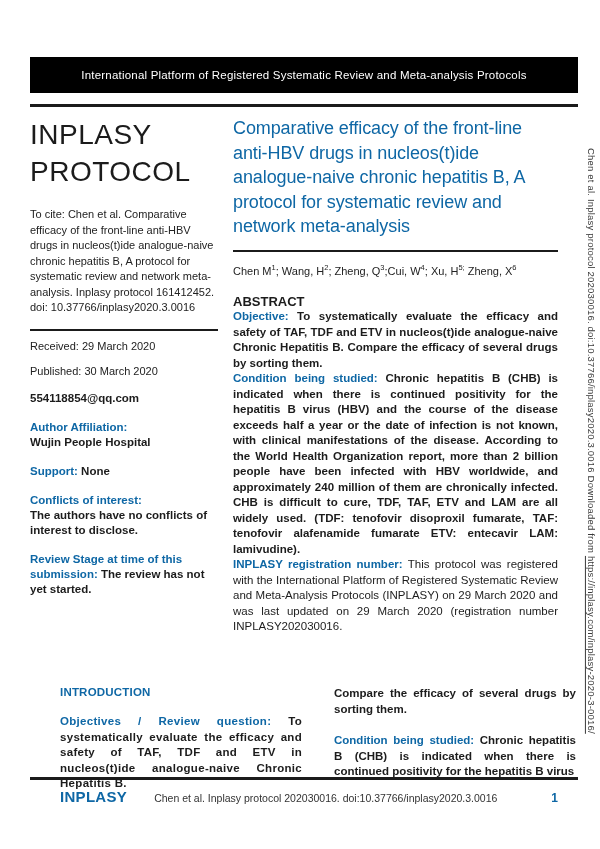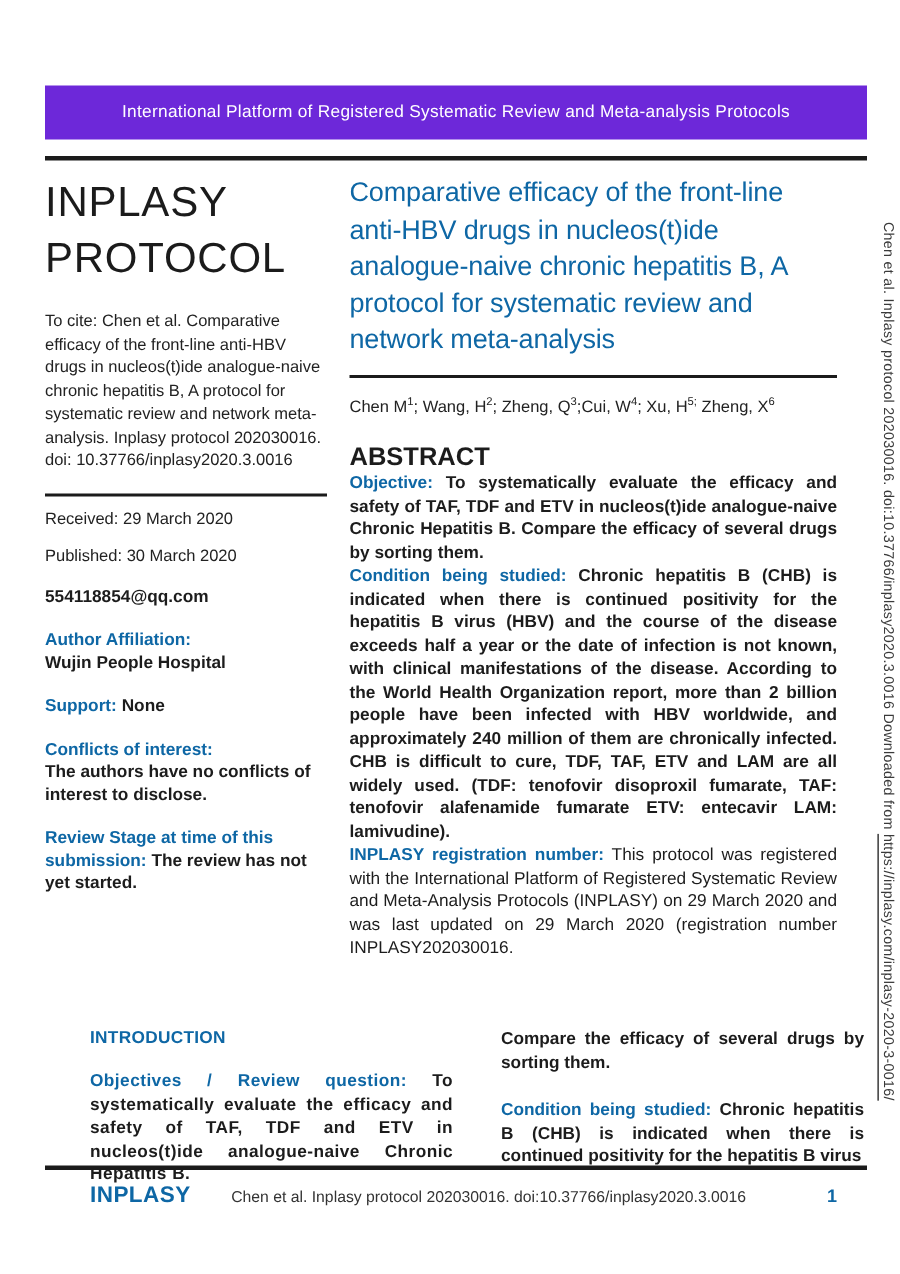--- a/index.html
+++ b/index.html
@@ -2,21 +2,21 @@
 <html><head>
 <meta charset="utf-8">
 <style>
   * { margin:0; padding:0; box-sizing:border-box; }
   html,body { background:#ffffff; }
   body { font-family:"Liberation Sans","DejaVu Sans",sans-serif; color:#1c1c1c; }
   .page { position:relative; width:600px; height:849px; background:#fff; overflow:hidden; }
 
   .banner {
     position:absolute; left:30px; top:57px; width:548px; height:36px;
-    background:#6d28d9; color:#ffffff; display:flex; align-items:center; justify-content:center;
+    background:#000000; color:#ffffff; display:flex; align-items:center; justify-content:center;
     font-size:11.5px; letter-spacing:.2px;
   }
   .top-rule { position:absolute; left:30px; top:104px; width:548px; border-top:3px solid #1b1b1b; }
 
   .main { position:absolute; left:30px; top:116px; width:528px; display:flex; }
   .left-col { width:188px; flex:0 0 188px; }
   .right-col { width:325px; flex:0 0 325px; margin-left:15px; }
 
   .masthead { font-size:28px; line-height:37px; font-weight:400; color:#1b1b1b; letter-spacing:.5px; }
   .cite { margin-top:17px; font-size:11px; line-height:15.5px; color:#222; }
@@ -26,21 +26,21 @@
 
   .field { margin-top:14px; font-size:11.5px; line-height:15px; font-weight:700; color:#1c1c1c; }
   .blue { color:#0e67a5; }
   .lbl { color:#0e67a5; font-weight:700; }
 
   .title { color:#0e67a5; font-size:18px; line-height:24.5px; font-weight:400; letter-spacing:-.1px; }
   .title-rule { margin-top:11px; border-top:2px solid #1b1b1b; }
   .authors { margin-top:11px; font-size:11px; color:#222; }
   .authors sup { font-size:7.5px; }
 
-  .abstract-heading { margin-top:18px; font-size:17px; font-weight:700; color:#1c1c1c; }
+  .abstract-heading { margin-top:18px; font-size:13px; font-weight:700; color:#1c1c1c; }
   .ab { font-size:11.5px; line-height:15.5px; font-weight:700; text-align:justify; color:#1c1c1c; }
   .registration { font-weight:400; }
 
   .intro { position:absolute; left:60px; top:686px; width:498px; display:flex; gap:32px; }
   .intro-col { width:242px; flex:0 0 242px; }
   .intro-heading { color:#0e67a5; font-size:11.5px; font-weight:700; letter-spacing:.2px; }
   .intro-col .ab { margin-top:16px; }
   .intro-col .ab.first { margin-top:0; }
   .spaced { letter-spacing:.3px; }
 
@@ -68,21 +68,21 @@
   <div class="top-rule"></div>
 
   <div class="main">
 
     <div class="left-col">
       <div class="masthead">
         <div>INPLASY</div>
         <div>PROTOCOL</div>
       </div>
 
-      <p class="cite"><span>To cite:</span> <span>Chen et al. Comparative efficacy of the front-line anti-HBV drugs in nucleos(t)ide analogue-naive chronic hepatitis B, A protocol for systematic review and network meta-analysis. Inplasy protocol 202030016. doi: 10.37766/inplasy2020.3.0016</span></p>
+      <p class="cite"><span>To cite:</span> <span>Chen et al. Comparative efficacy of the front-line anti-HBV drugs in nucleos(t)ide analogue-naive chronic hepatitis B, A protocol for systematic review and network meta-analysis. Inplasy protocol 161412452. doi: 10.37766/inplasy2020.3.0016</span></p>
 
       <div class="left-rule"></div>
 
       <p class="meta-line">Received: 29 March 2020</p>
       <p class="meta-line">Published: 30 March 2020</p>
 
 
       <div class="field">
         <div>554118854@qq.com</div>
       </div>

